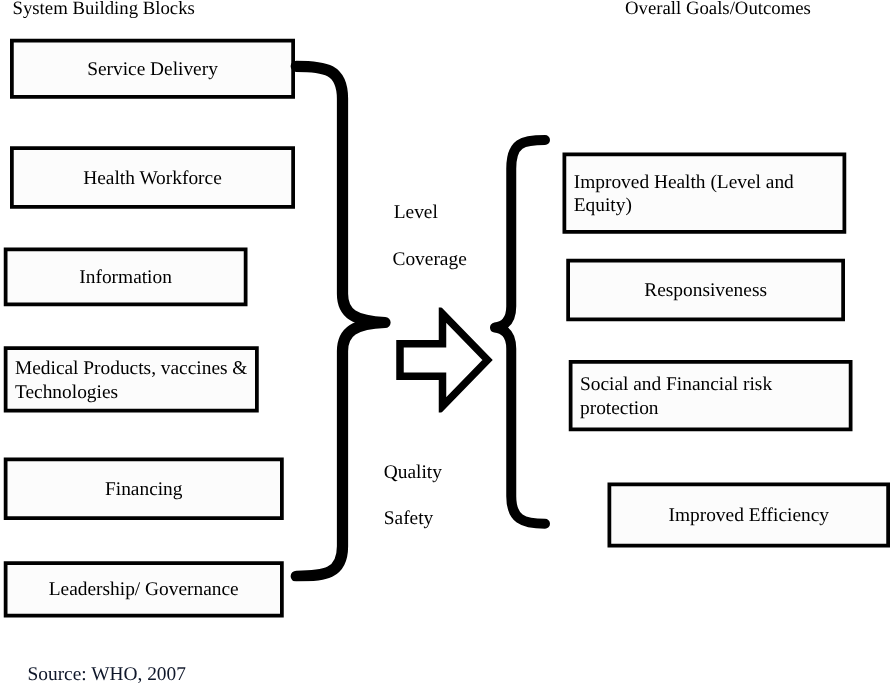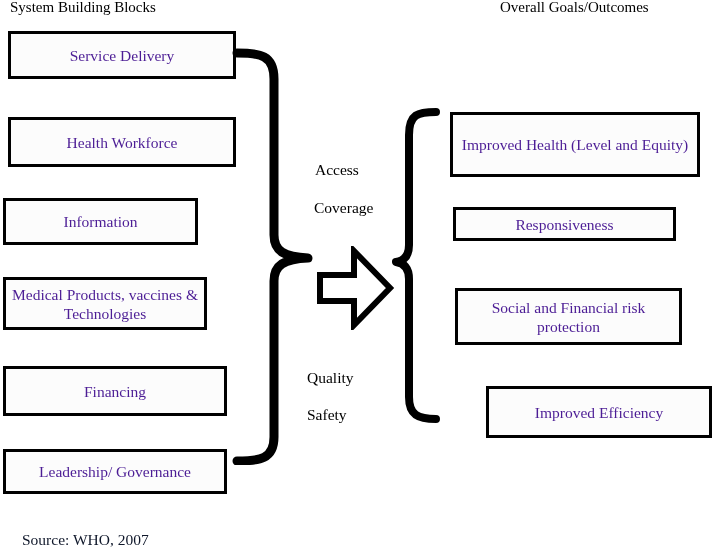--- a/index.html
+++ b/index.html
@@ -24,25 +24,24 @@
     color: #000;
   }
   .bx {
     position: absolute;
     box-sizing: border-box;
     border: 3px solid #000;
     background: #fcfcfc;
     display: flex;
     align-items: center;
     justify-content: center;
-    text-align: center;
     font-size: 15.5px;
     line-height: 19px;
     padding: 2px 6px;
-    color: #4c1d95;
+    color: #000000;
   }
   .mid {
     position: absolute;
     font-size: 15.5px;
     line-height: 19px;
     white-space: nowrap;
     color: #000;
   }
   .src {
     position: absolute;
@@ -72,38 +71,38 @@
   <div class="bx" style="left:3px; top:277px; width:204px; height:53px;">Medical Products, vaccines &amp; Technologies</div>
   <div class="bx" style="left:3px; top:366px; width:224px; height:50px;">Financing</div>
   <div class="bx" style="left:3px; top:449px; width:224px; height:45px;">Leadership/ Governance</div>
 
   <div class="brace" style="left:232px; top:45px; width:84px; height:420px;">
     <svg width="84" height="420" viewBox="0 0 84 420" xmlns="http://www.w3.org/2000/svg">
       <path d="M5 8 C 28 8, 42 10, 42 34 L 42 190 C 42 206, 52 212, 76 213 C 52 214, 42 220, 42 236 L 42 392 C 42 414, 28 416, 5 416" fill="none" stroke="#000000" stroke-width="9" stroke-linecap="round" stroke-linejoin="round"></path>
     </svg>
   </div>
 
-  <div class="mid" style="left:315px; top:160px;">Access</div>
+  <div class="mid" style="left:315px; top:160px;">Level</div>
   <div class="mid" style="left:314px; top:198px;">Coverage</div>
 
   <div class="arrow" style="left:314px; top:246px; width:82px; height:84px;">
     <svg width="82" height="84" viewBox="0 0 82 84" xmlns="http://www.w3.org/2000/svg">
       <path d="M6 29 L 40 29 L 40 5 L 76 42 L 40 79 L 40 55 L 6 55 Z" fill="#ffffff" stroke="#000000" stroke-width="6" stroke-linejoin="miter"></path>
     </svg>
   </div>
 
   <div class="mid" style="left:307px; top:368px;">Quality</div>
   <div class="mid" style="left:307px; top:405px;">Safety</div>
 
   <div class="brace" style="left:392px; top:105px; width:48px; height:322px;">
     <svg width="48" height="322" viewBox="0 0 48 322" xmlns="http://www.w3.org/2000/svg">
       <path d="M44 7 C 26 7, 17 9, 17 30 L 17 140 C 17 152, 11 156, 4 157 C 11 158, 17 162, 17 174 L 17 292 C 17 310, 26 314, 44 314" fill="none" stroke="#000000" stroke-width="8" stroke-linecap="round" stroke-linejoin="round"></path>
     </svg>
   </div>
 
-  <div class="bx" style="left:450px; top:112px; width:250px; height:65px;">Improved Health (Level and Equity)</div>
-  <div class="bx" style="left:453px; top:207px; width:223px; height:34px;">Responsiveness</div>
+  <div class="bx" style="left:450px; top:122px; width:227px; height:65px;">Improved Health (Level and Equity)</div>
+  <div class="bx" style="left:453px; top:207px; width:223px; height:50px;">Responsiveness</div>
   <div class="bx" style="left:455px; top:288px; width:227px; height:57px;">Social and Financial risk protection</div>
   <div class="bx" style="left:486px; top:386px; width:226px; height:52px;">Improved Efficiency</div>
 
   <div class="src" style="left:22px; top:530px;">Source: WHO, 2007</div>
 
 </div>
 
 </body></html>

